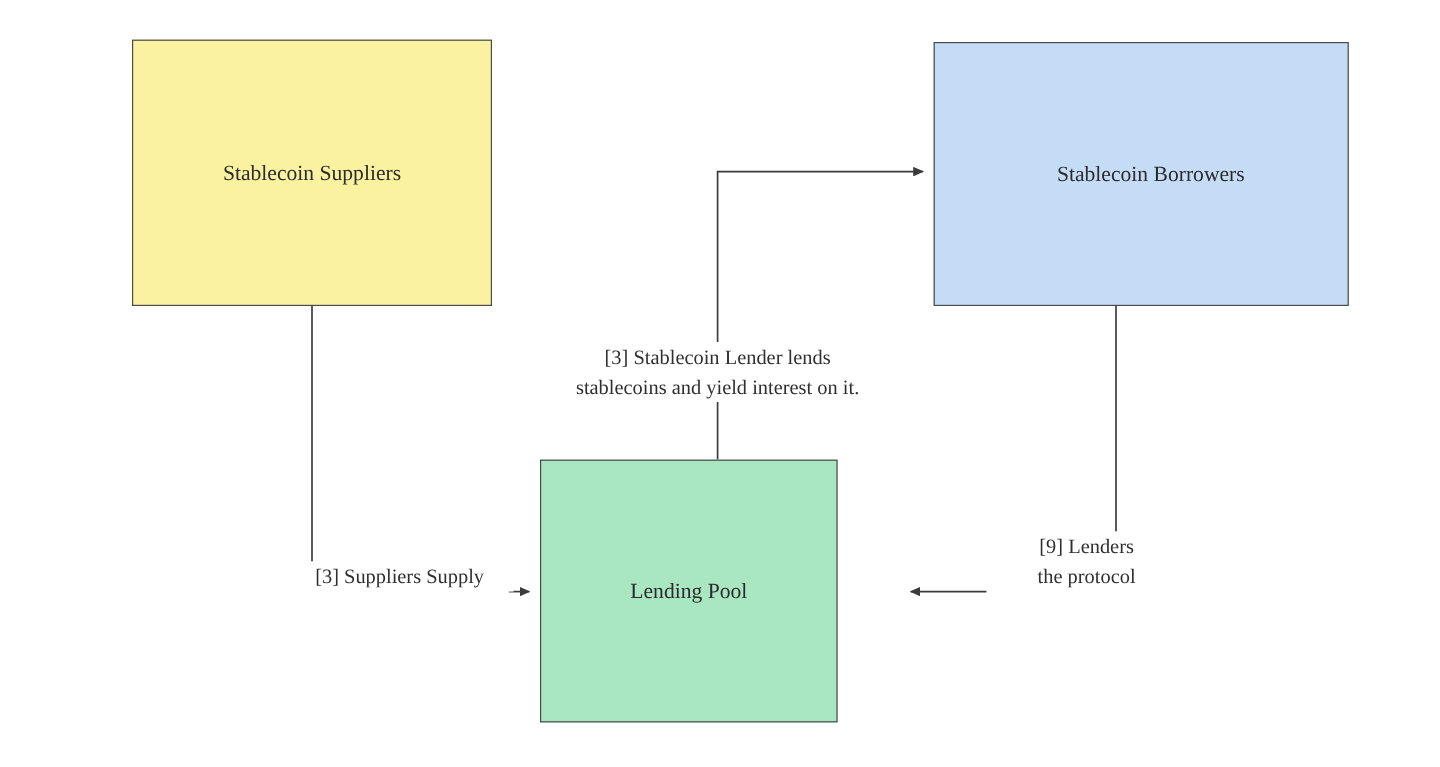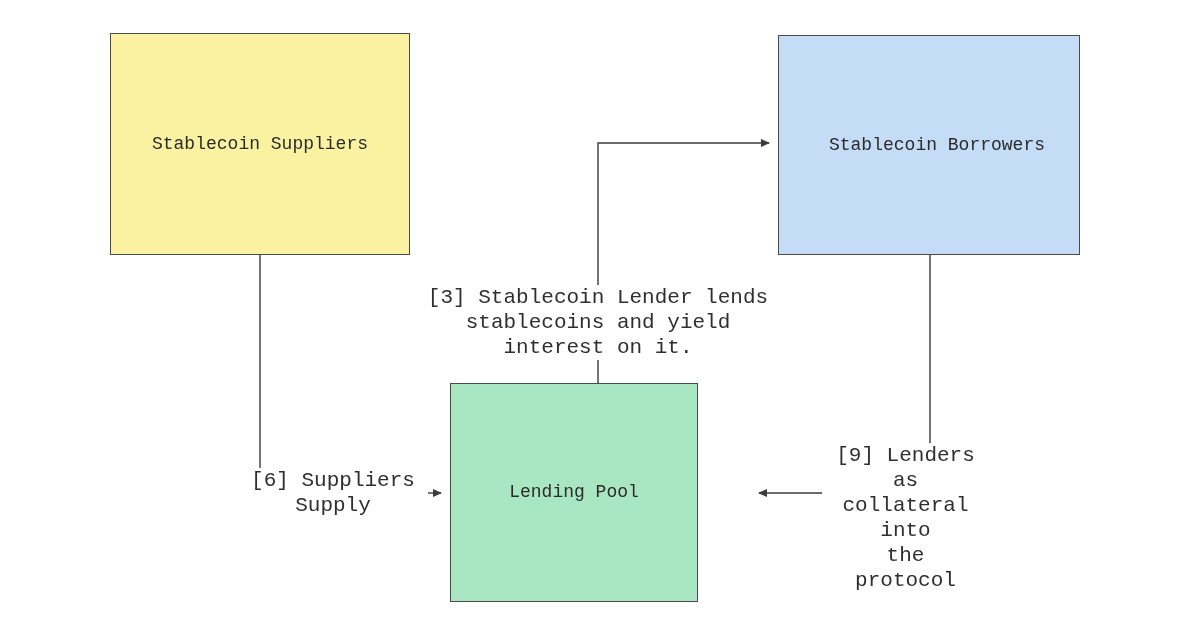--- a/index.html
+++ b/index.html
@@ -1,21 +1,21 @@
 <!DOCTYPE html>
 <html><head>
 <meta charset="utf-8">
 <style>
   html, body { margin: 0; padding: 0; background: #ffffff; }
   .canvas {
     position: relative;
     width: 1200px;
     height: 639px;
     background: #ffffff;
-    font-family: Liberation Mono, monospace;
+    font-family: Liberation Serif, serif;
     overflow: hidden;
   }
   svg.edges {
     position: absolute;
     left: 0; top: 0;
     width: 1200px; height: 639px;
     pointer-events: none;
   }
   .edge-line {
     stroke: #3b3b3b;
@@ -29,27 +29,27 @@
     display: flex;
     flex-direction: column;
     align-items: center;
     justify-content: center;
     text-align: center;
     font-size: 18px;
     line-height: 29px;
     color: #2b2b2b;
   }
   .node-suppliers { left: 110px; top: 33px;  width: 300px; height: 222px; }
-  .node-borrowers { left: 778px; top: 35px;  width: 302px; height: 220px; padding-left: 16px; }
+  .node-borrowers { left: 778px; top: 35px;  width: 346px; height: 220px; padding-left: 16px; }
   .node-pool      { left: 450px; top: 383px; width: 248px; height: 219px; }
   .edge-label {
     position: absolute;
     background: #ffffff;
     text-align: center;
-    font-size: 21px;
+    font-size: 17px;
     line-height: 25px;
     color: #2f2f2f;
   }
   .edge-label span { display: block; }
   .label-lender-lends       { left: 418px; top: 285px; width: 360px; }
   .label-suppliers-supply   { left: 238px; top: 468px; width: 190px; }
   .label-lenders-collateral { left: 833px; top: 443px; width: 145px; }
 </style>
 </head>
 <body>
@@ -83,22 +83,21 @@
   <div class="node node-pool" style="background-color: rgb(169, 231, 194);">
     <span>Lending Pool</span>
   </div>
 
   <div class="edge-label label-lender-lends">
     <span>[3] Stablecoin Lender lends</span>
     <span>stablecoins and yield interest on it.</span>
   </div>
 
   <div class="edge-label label-suppliers-supply">
-    <span>[6] Suppliers Supply</span>
+    <span>[3] Suppliers Supply</span>
   </div>
 
   <div class="edge-label label-lenders-collateral">
     <span>[9] Lenders</span>
-    <span>as collateral into</span>
     <span>the protocol</span>
   </div>
 
 </div>
 
 </body></html>

